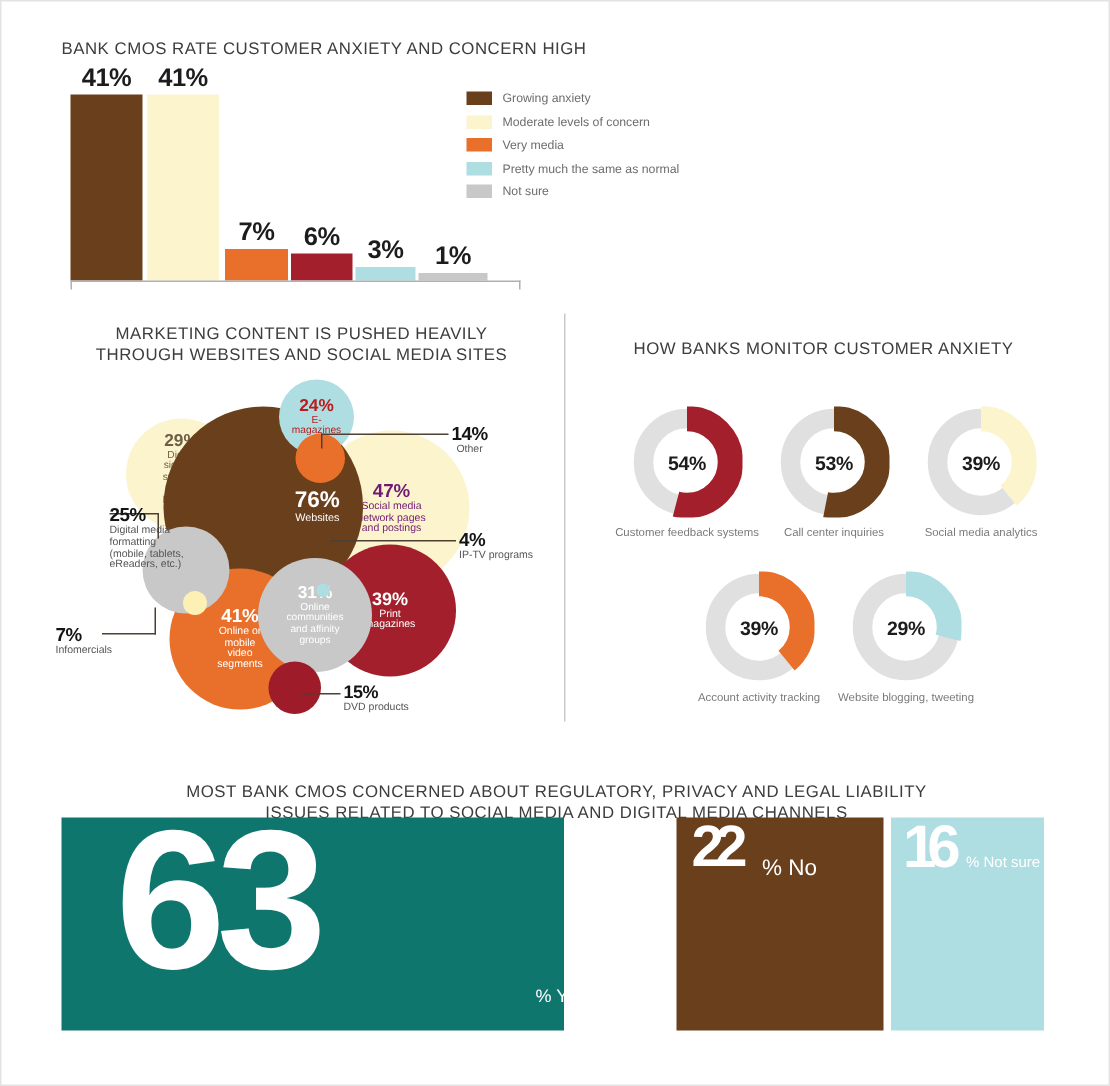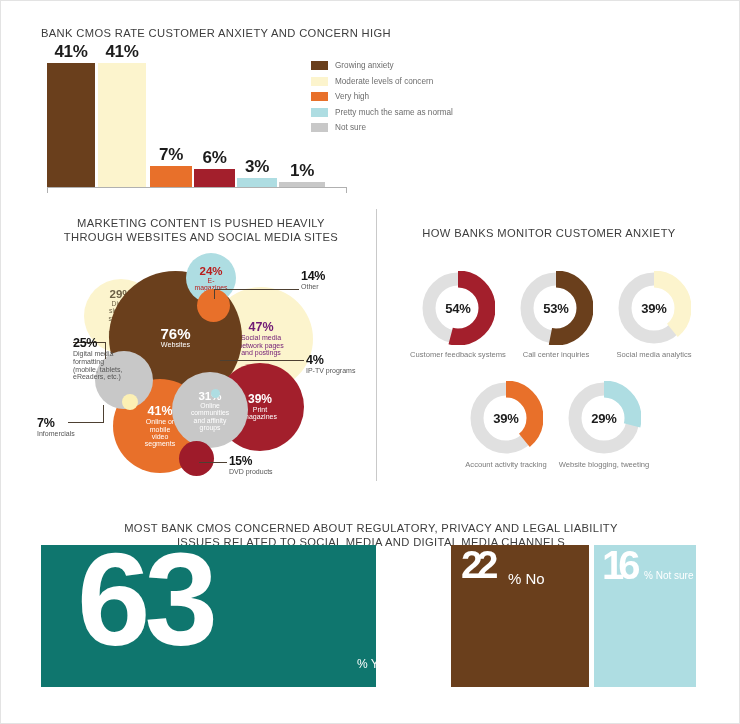--- a/index.html
+++ b/index.html
@@ -125,37 +125,37 @@
       <div class="lg-row">
         <span class="lg-sw" style="background: rgb(106, 63, 28);"></span>
         <span class="lg-tx">Growing anxiety</span>
       </div>
       <div class="lg-row">
         <span class="lg-sw" style="background: rgb(252, 244, 205);"></span>
         <span class="lg-tx">Moderate levels of concern</span>
       </div>
       <div class="lg-row">
         <span class="lg-sw" style="background: rgb(232, 112, 42);"></span>
-        <span class="lg-tx">Very high</span>
+        <span class="lg-tx">Very media</span>
       </div>
       <div class="lg-row">
         <span class="lg-sw" style="background: rgb(174, 221, 226);"></span>
         <span class="lg-tx">Pretty much the same as normal</span>
       </div>
       <div class="lg-row">
         <span class="lg-sw" style="background: rgb(200, 200, 200);"></span>
         <span class="lg-tx">Not sure</span>
       </div>
     </div>
 
   <div class="sec-title" id="s2-title">MARKETING CONTENT IS PUSHED HEAVILY
 THROUGH WEBSITES AND SOCIAL MEDIA SITES</div>
   <div id="bubbles">
       <div class="bub" style="left: 78px; top: 30px; width: 133px; height: 133px; background: rgb(106, 63, 28); z-index: 3;">
-        <div class="bub-in" style="color: rgb(255, 255, 255);">
+        <div class="bub-in" style="color: rgb(255, 255, 255); margin-left: 36px;">
           <span class="n" style="font-size: 15px;">76%</span>
           <span class="t" style="font-size: 7.2px; white-space: pre-line;">Websites</span>
         </div>
       </div>
       <div class="bub" style="left: 178px; top: 46px; width: 104px; height: 104px; background: rgb(252, 244, 205); z-index: 2;">
         <div class="bub-in" style="color: #701a75;">
           <span class="n" style="font-size: 12.5px;">47%</span>
           <span class="t" style="font-size: 7px; white-space: pre-line;">Social media
 network pages
 and postings</span>
@@ -205,21 +205,21 @@
         <span class="n" style="font-size: 12.5px;">25%</span>
         <span class="t" style="font-size: 7px;">Digital media
 formatting
 (mobile, tablets,
 eReaders, etc.)</span>
       </div>
       <div class="calo" style="left: 6px; top: 175px; z-index: 20; text-align: left;">
         <span class="n" style="font-size: 12.5px;">7%</span>
         <span class="t" style="font-size: 7px;">Infomercials</span>
       </div>
-      <div class="calo" style="left: 270px; top: 28px; z-index: 20; text-align: left;">
+      <div class="calo" style="left: 270px; top: 41px; z-index: 20; text-align: center;">
         <span class="n" style="font-size: 12.5px;">14%</span>
         <span class="t" style="font-size: 7px;">Other</span>
       </div>
       <div class="calo" style="left: 275px; top: 112px; z-index: 20; text-align: left;">
         <span class="n" style="font-size: 12.5px;">4%</span>
         <span class="t" style="font-size: 7px;">IP-TV programs</span>
       </div>
       <div class="calo" style="left: 198px; top: 214px; z-index: 20; text-align: left;">
         <span class="n" style="font-size: 12px;">15%</span>
         <span class="t" style="font-size: 7px;">DVD products</span>

